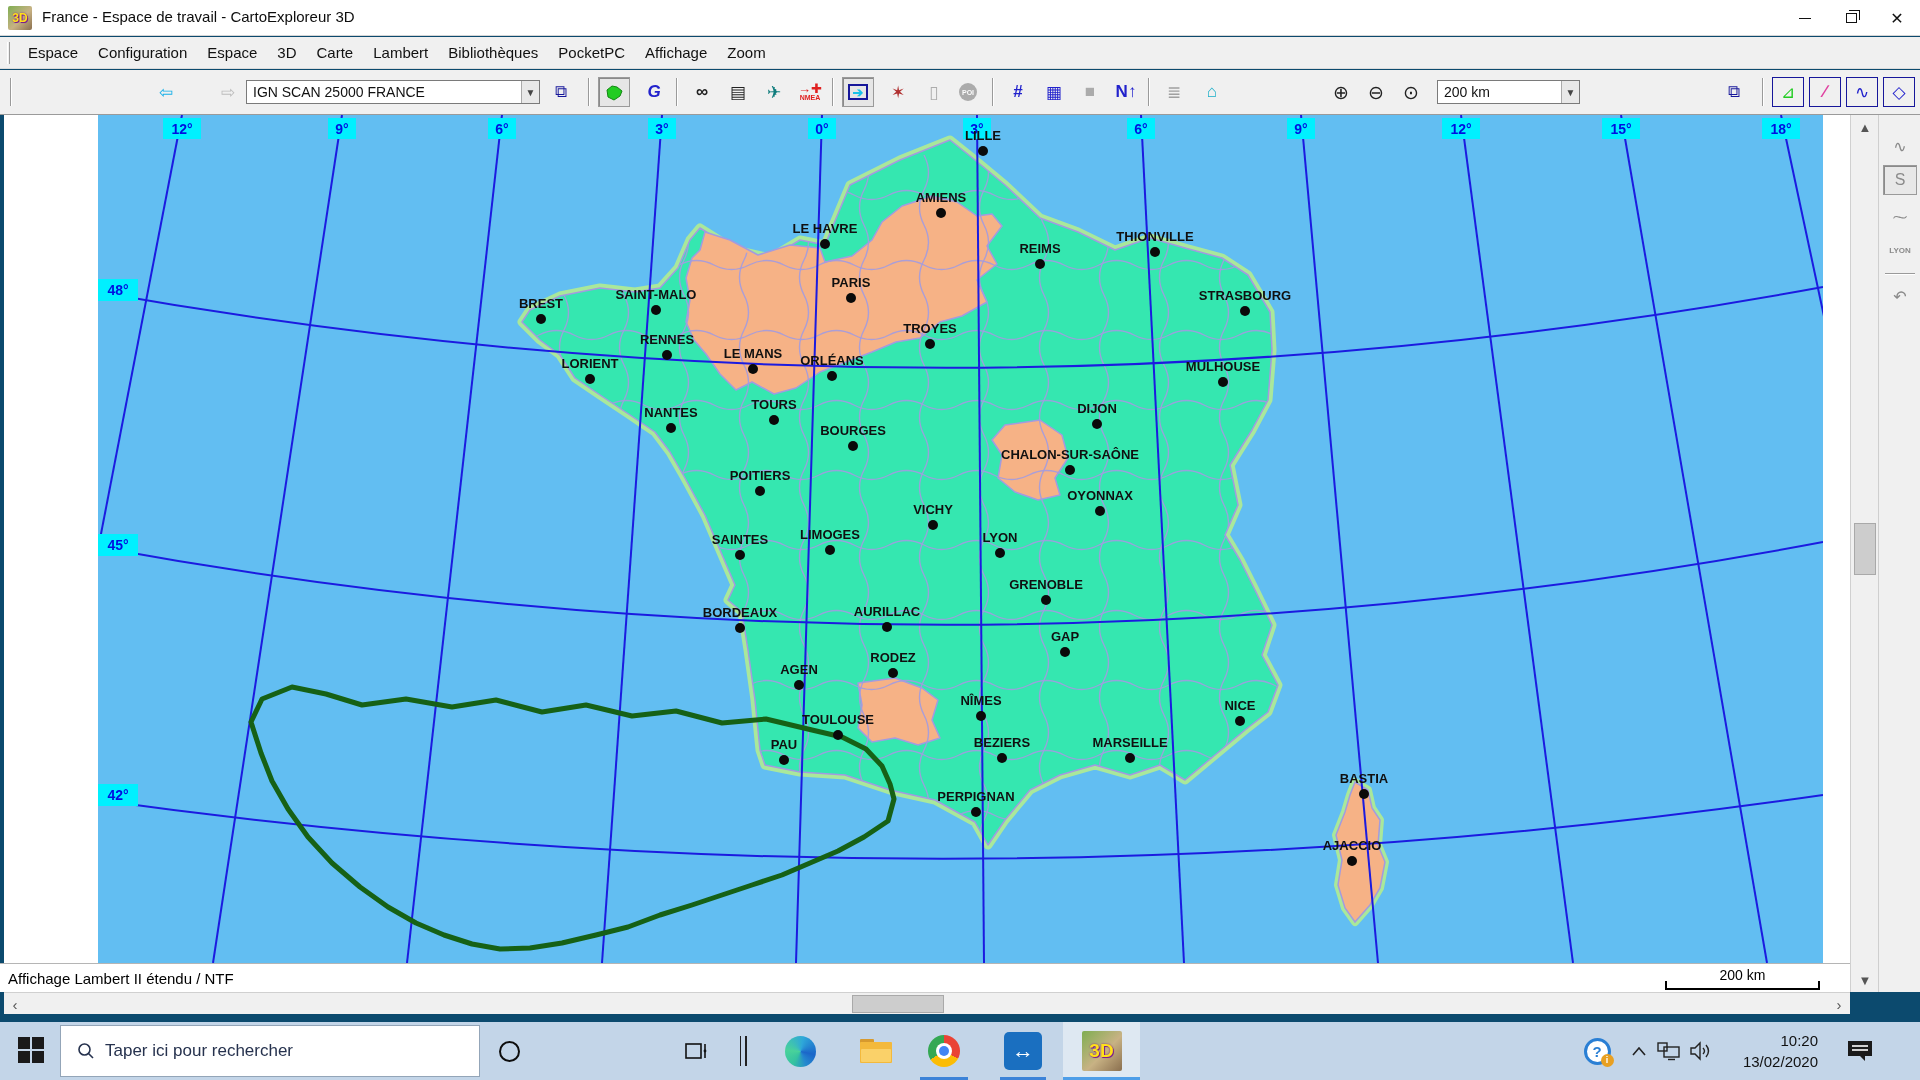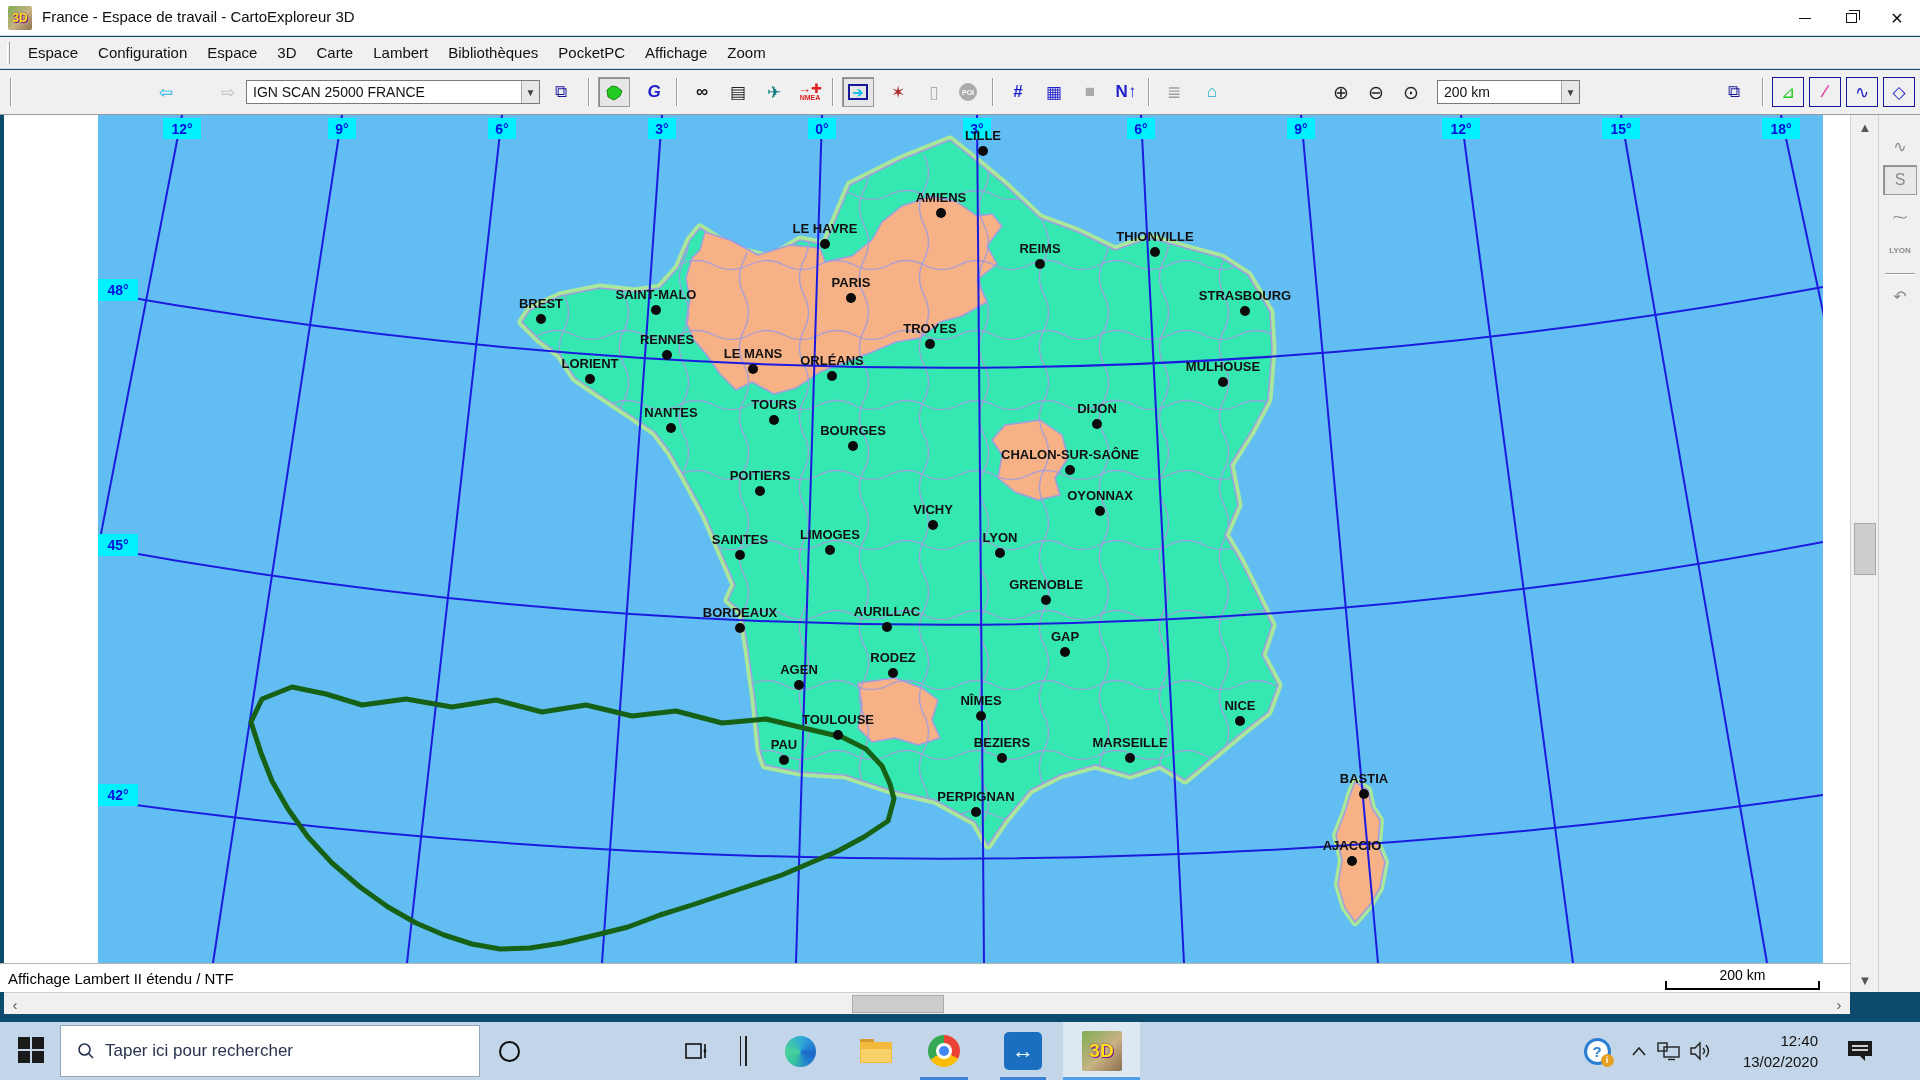--- a/index.html
+++ b/index.html
@@ -546,21 +546,21 @@
         <line x1="11" y1="18.5" x2="18" y2="18.5" stroke="#222" stroke-width="1.4"></line>
       </svg>
     </div>
     <div class="taskicon" id="tray-vol">
       <svg width="22" height="20" viewBox="0 0 22 20">
         <polygon points="1,7 5,7 10,2 10,18 5,13 1,13" fill="none" stroke="#222" stroke-width="1.4"></polygon>
         <path d="M13,7 q3,3 0,6 M16,4 q5,6 0,12" fill="none" stroke="#222" stroke-width="1.4"></path>
       </svg>
     </div>
     <div class="taskicon" id="tray-clock">
-      <span>12:40</span>
+      <span>10:20</span>
       <span>13/02/2020</span>
     </div>
     <div class="taskicon" id="tray-notif">
       <svg width="26" height="22" viewBox="0 0 26 22">
         <path d="M1,1 h24 v15 h-7 l0,5 -5,-5 h-12 Z" fill="#1a1a1a"></path>
         <line x1="5" y1="6" x2="21" y2="6" stroke="#fff" stroke-width="1.6"></line>
         <line x1="5" y1="10" x2="21" y2="10" stroke="#fff" stroke-width="1.6"></line>
       </svg>
     </div>
   </div>

